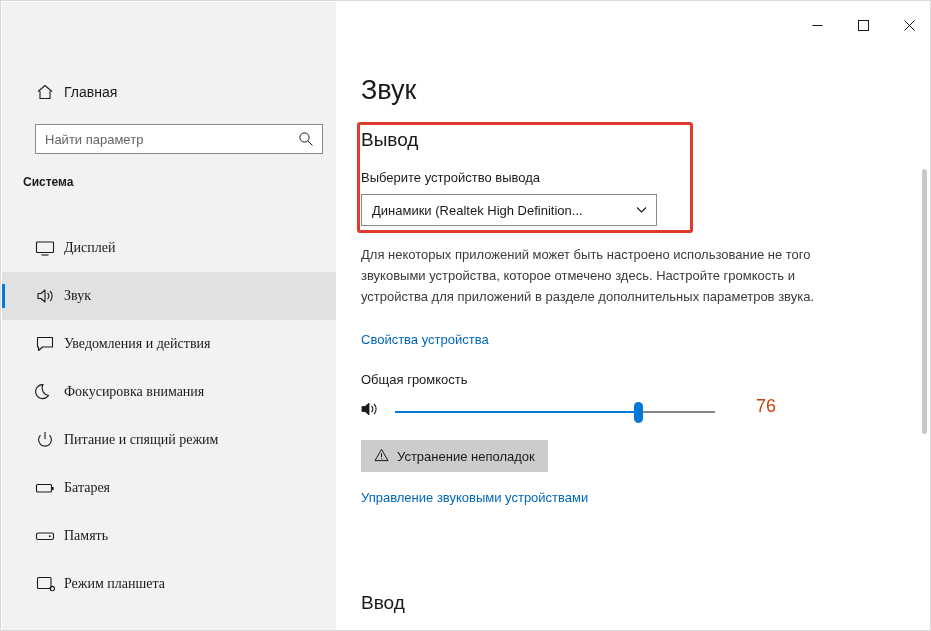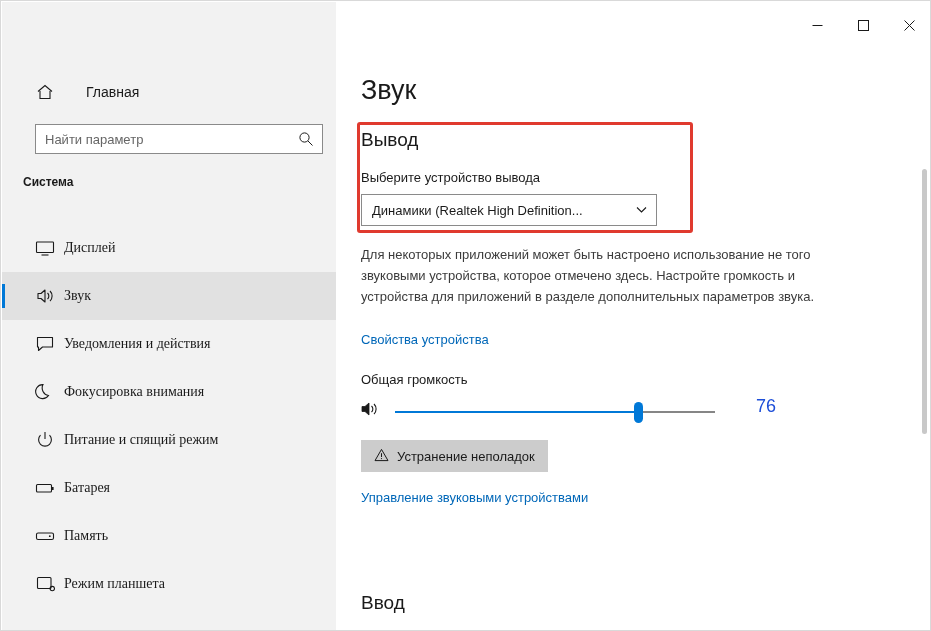--- a/index.html
+++ b/index.html
@@ -95,21 +95,21 @@
     position: absolute;
     left: 24px;
     top: 72px;
     width: 300px;
     height: 36px;
     display: flex;
     align-items: center;
     cursor: default;
   }
   .home-row .ico { width: 38px; display: flex; justify-content: center; }
-  .home-row .lbl { font-size: 14px; color: #1a1a1a; margin-left: 22px; }
+  .home-row .lbl { font-size: 14px; color: #1a1a1a; }
 
   .section-title {
     position: absolute;
     left: 21px;
     top: 173px;
     font-size: 12px;
     font-weight: bold;
     color: #1a1a1a;
   }
 
@@ -284,21 +284,21 @@
     height: 21px;
     border-radius: 5px;
     background: #0078d7;
     cursor: default;
   }
   .vol-value {
     position: absolute;
     left: 420px;
     top: 347px;
     font-size: 18px;
-    color: #1d4ed8;
+    color: #c2410c;
   }
 
   .btn {
     position: absolute;
     left: 25px;
     top: 391px;
     height: 32px;
     padding: 0 12px;
     background: #cccccc;
     border: 1px solid #cccccc;

